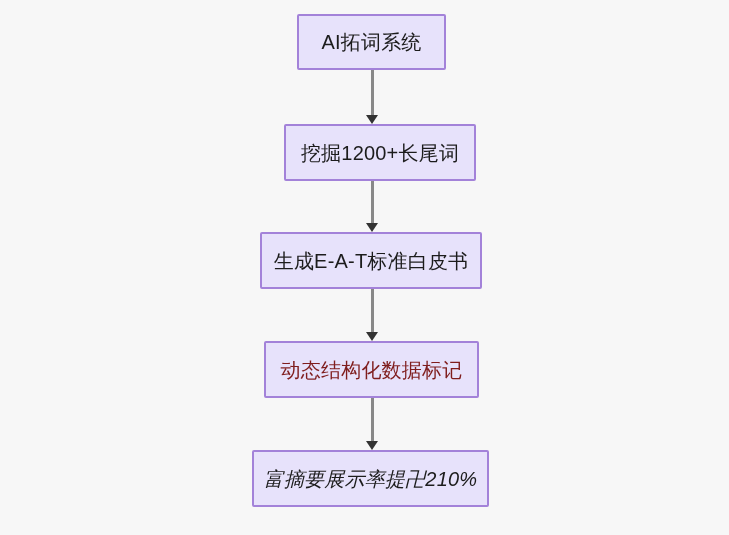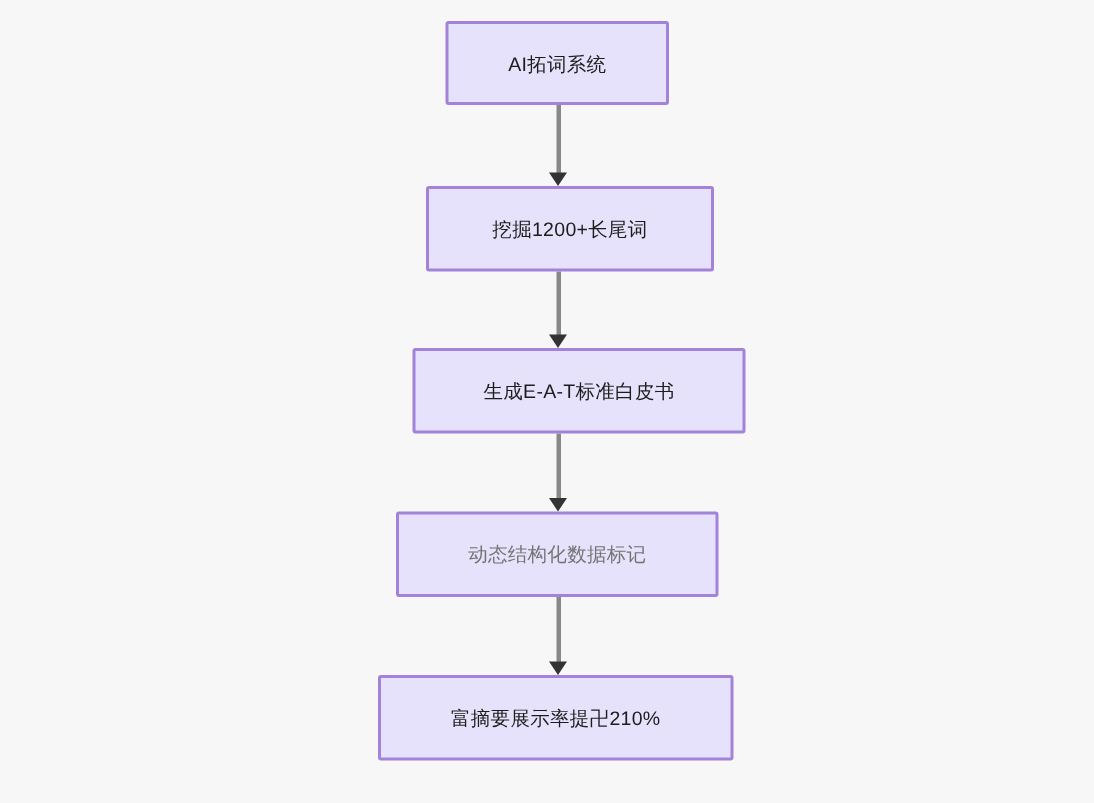--- a/index.html
+++ b/index.html
@@ -21,21 +21,21 @@
   .node {
     position: absolute;
     box-sizing: border-box;
     background: #e7e2fb;
     border: 2px solid #a382d9;
     border-radius: 2px;
     display: flex;
     align-items: center;
     justify-content: center;
     color: #1c1c1c;
-    font-size: 13px;
+    font-size: 20px;
     line-height: 1;
     letter-spacing: 0.2px;
     white-space: nowrap;
   }
   .node-label {
     display: block;
   }
   .edge {
     position: absolute;
     width: 0;
@@ -78,23 +78,23 @@
     <div class="edge-line" style="height: 44px; background: rgb(136, 136, 136);"></div>
     <div class="edge-head" style="top: 43px; border-top-color: rgb(51, 51, 51);"></div>
   </div>
 
   <div class="node" id="node-1" style="left: 297px; top: 14px; width: 149px; height: 56px; background: rgb(231, 226, 251); border-color: rgb(163, 130, 217); color: rgb(28, 28, 28);">
     <span class="node-label">AI拓词系统</span>
   </div>
   <div class="node" id="node-2" style="left: 284px; top: 124px; width: 192px; height: 57px; background: rgb(231, 226, 251); border-color: rgb(163, 130, 217); color: rgb(28, 28, 28);">
     <span class="node-label">挖掘1200+长尾词</span>
   </div>
-  <div class="node" id="node-3" style="left: 275px; top: 232px; width: 222px; height: 57px; background: rgb(231, 226, 251); border-color: rgb(163, 130, 217); color: rgb(28, 28, 28);">
+  <div class="node" id="node-3" style="left: 260px; top: 232px; width: 222px; height: 57px; background: rgb(231, 226, 251); border-color: rgb(163, 130, 217); color: rgb(28, 28, 28);">
     <span class="node-label">生成E-A-T标准白皮书</span>
   </div>
-  <div class="node" id="node-4" style="left: 264px; top: 341px; width: 215px; height: 57px; background: rgb(231, 226, 251); border-color: rgb(163, 130, 217); color: #737373;">
+  <div class="node" id="node-4" style="left: 264px; top: 341px; width: 215px; height: 57px; background: rgb(231, 226, 251); border-color: rgb(163, 130, 217); color: #7f1d1d;">
     <span class="node-label">动态结构化数据标记</span>
   </div>
-  <div class="node" id="node-5" style="left: 252px; top: 450px; width: 237px; height: 57px; background: rgb(231, 226, 251); border-color: rgb(163, 130, 217); color: rgb(28, 28, 28);">
+  <div class="node" id="node-5" style="left: 252px; top: 450px; width: 237px; height: 57px; background: rgb(231, 226, 251); border-color: rgb(163, 130, 217); color: rgb(28, 28, 28); font-style: italic;">
     <span class="node-label">富摘要展示率提卍210%</span>
   </div>
 
 </div>
 
 </body></html>

